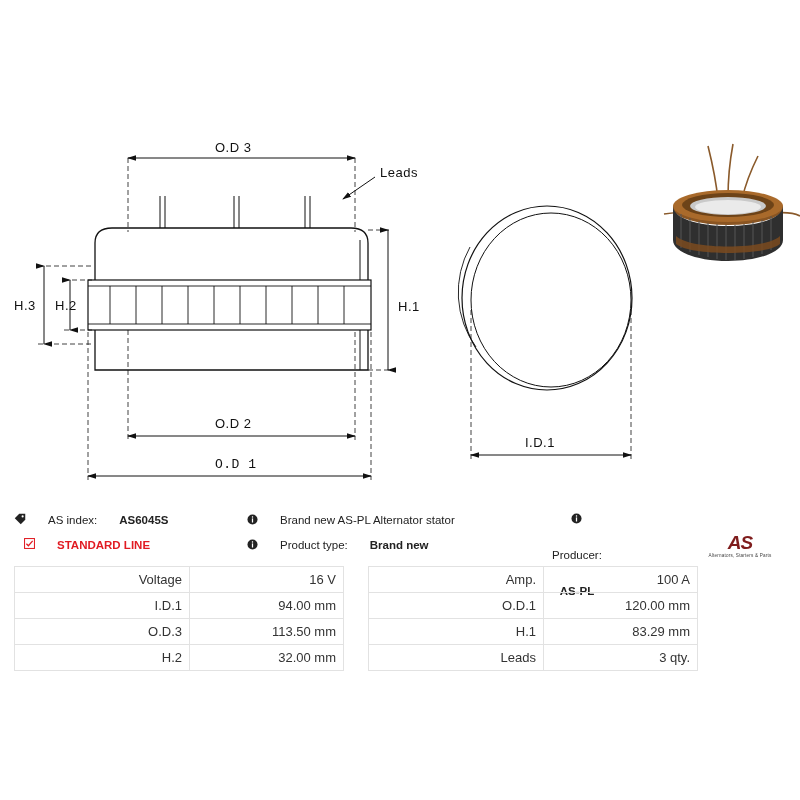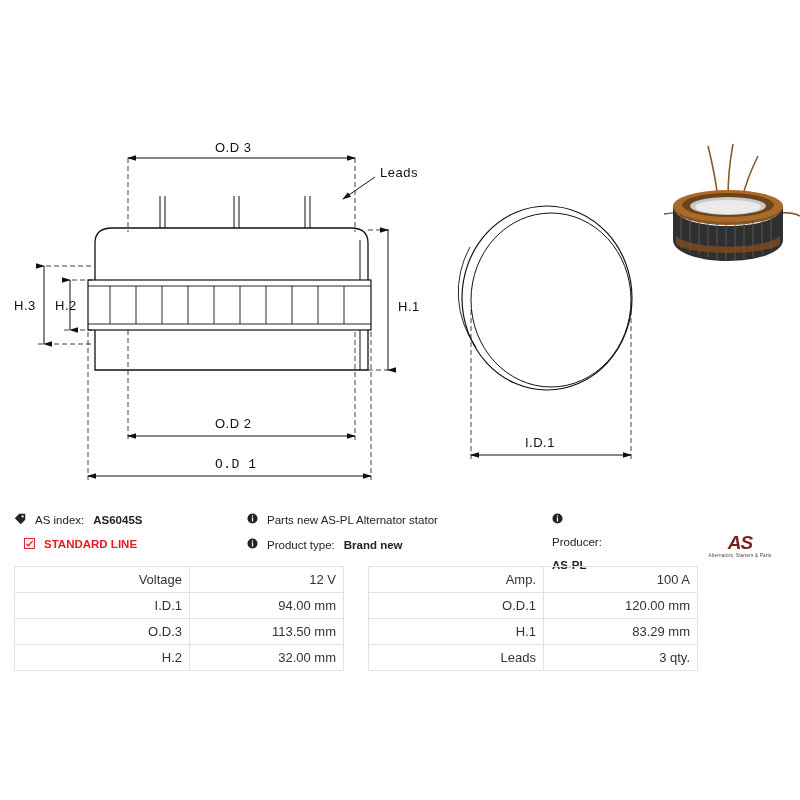--- a/index.html
+++ b/index.html
@@ -44,21 +44,22 @@
     top: 505px;
     width: 800px;
     height: 60px;
   }
   .info-item {
     position: absolute;
     font-size: 11.5px;
     color: #222;
     white-space: nowrap;
     display: flex;
-    gap: 9px;
+    align-items: center;
+    gap: 22px;
   }
   .info-item .txt { line-height: 14px; }
   .bold { font-weight: bold; }
   .tag-icon, .info-icon, .check-icon {
     display: inline-block;
     flex: none;
   }
   .std-line {
     color: #e11b22;
     font-weight: bold;
@@ -294,21 +295,21 @@
     </div>
 
     <div class="info-item" style="left:247px; top:8px;">
       <span class="info-icon">
         <svg width="11" height="11" viewBox="0 0 16 16">
             <circle cx="8" cy="8" r="7.3" fill="#222"></circle>
             <rect x="7.1" y="6.4" width="1.8" height="6" fill="#fff"></rect>
             <rect x="7.1" y="3.3" width="1.8" height="2" fill="#fff"></rect>
           </svg>
       </span>
-      <span class="txt">Parts new AS-PL Alternator stator</span>
+      <span class="txt">Brand new AS-PL Alternator stator</span>
     </div>
 
     <div class="info-item" style="left:247px; top:33px;">
       <span class="info-icon">
         <svg width="11" height="11" viewBox="0 0 16 16">
             <circle cx="8" cy="8" r="7.3" fill="#222"></circle>
             <rect x="7.1" y="6.4" width="1.8" height="6" fill="#fff"></rect>
             <rect x="7.1" y="3.3" width="1.8" height="2" fill="#fff"></rect>
           </svg>
       </span>
@@ -332,21 +333,21 @@
   <div class="logo">
     <div class="logo-main">AS</div>
     <div class="logo-sub">Alternators, Starters &amp; Parts</div>
   </div>
 
   <div class="tables">
     <table class="spec">
       <tbody>
         <tr>
           <td class="k">Voltage</td>
-          <td class="v">12 V</td>
+          <td class="v">16 V</td>
         </tr>
         <tr>
           <td class="k">I.D.1</td>
           <td class="v">94.00 mm</td>
         </tr>
         <tr>
           <td class="k">O.D.3</td>
           <td class="v">113.50 mm</td>
         </tr>
         <tr>

